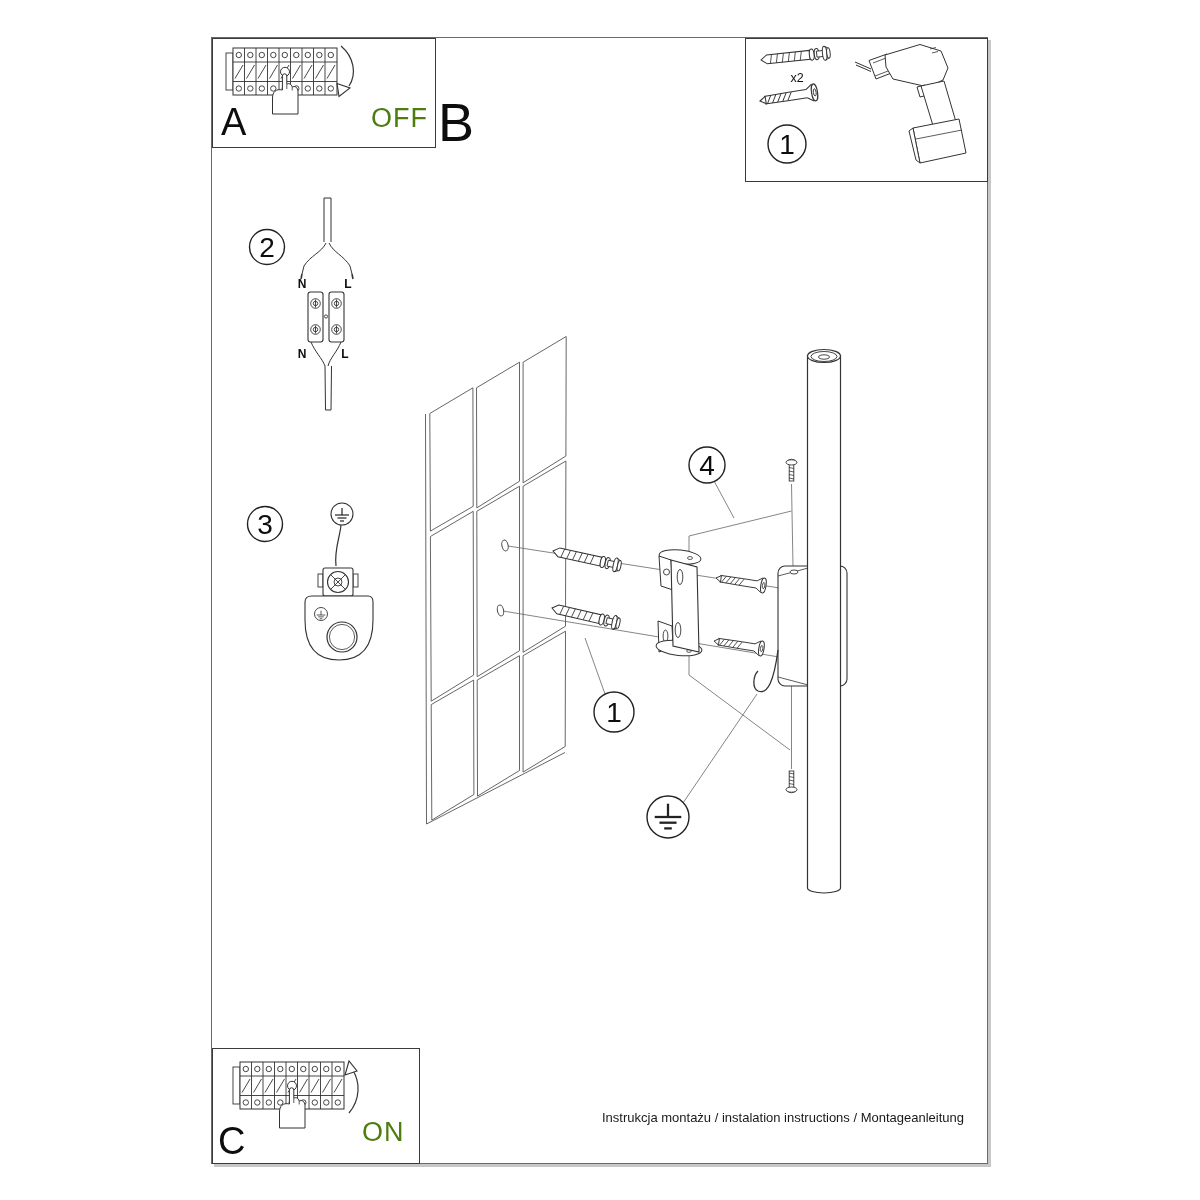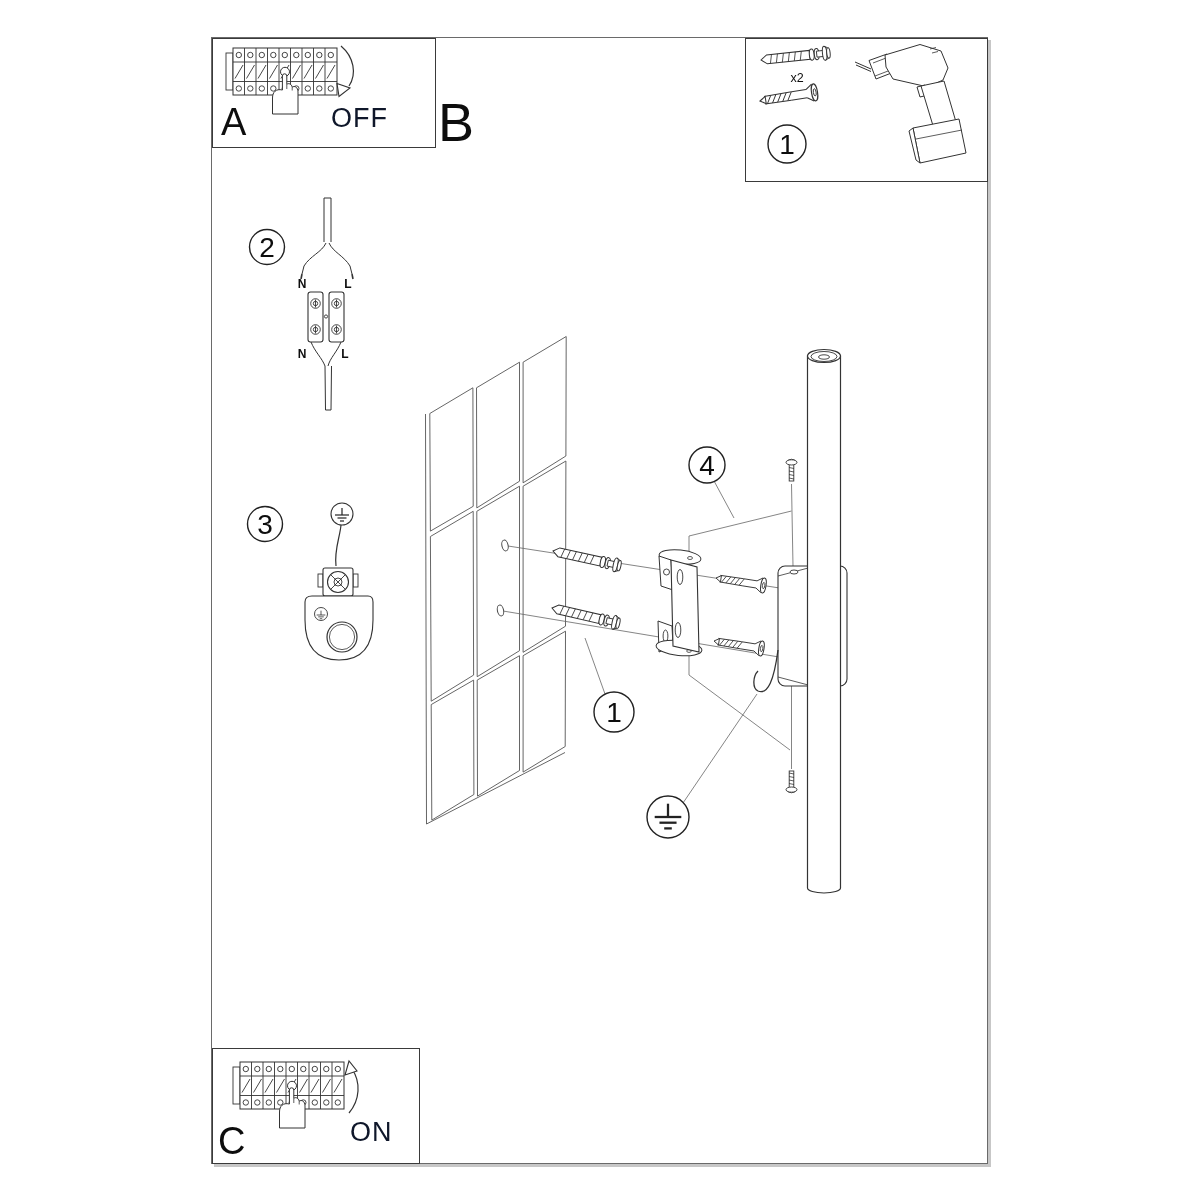--- a/index.html
+++ b/index.html
@@ -7,21 +7,21 @@
          font-family:"Liberation Sans",sans-serif;color:#111;}
   .abs{position:absolute;}
   #sheet{left:211px;top:37px;width:775px;height:1125px;border:1px solid #6a6a6a;
          box-shadow:3px 3px 0 rgba(0,0,0,0.22);background:#fff;}
   .frame{border:1px solid #3a3a3a;background:transparent;}
   #boxA{left:212px;top:38px;width:222px;height:108px;}
   #box1{left:745px;top:38px;width:241px;height:142px;}
   #boxC{left:212px;top:1048px;width:206px;height:114px;}
   .bigletter{font-size:38px;color:#0d0d0d;line-height:1;}
   #letterB{font-size:54px;line-height:1;color:#0d0d0d;}
-  .action{font-size:27px;letter-spacing:1px;color:#0f172a;line-height:1;}
+  .action{font-size:27px;letter-spacing:1px;color:#4d7c0f;line-height:1;margin-left:40px;}
   #footer{left:602px;top:1109px;width:380px;font-size:13px;line-height:17.5px;color:#191919;}
   svg text{font-family:"Liberation Sans",sans-serif;fill:#0d0d0d;}
   .num{font-size:28px;text-anchor:middle;}
   .wlabel{font-size:12px;font-weight:bold;text-anchor:middle;}
   .x2{font-size:12.5px;text-anchor:middle;}
 </style>
 </head>
 <body>
 
 <div id="stage">
@@ -307,17 +307,18 @@
   </svg>
 
   <div id="boxA" class="abs frame"></div>
   <div id="box1" class="abs frame"></div>
   <div id="boxC" class="abs frame"></div>
 
   <div class="abs bigletter" style="left:221px;top:103px">A</div>
   <div class="abs action" style="left:331px;top:105px">OFF</div>
   <div class="abs" id="letterB" style="left:438px;top:95px">B</div>
   <div class="abs bigletter" style="left:218px;top:1122px">C</div>
-  <div class="abs action" style="left:350px;top:1119px">ON</div>
+  <div class="abs action" style="left:322px;top:1119px">ON</div>
 
   <div id="footer" class="abs">
+    <div>Instrukcja montażu / instalation instructions / Montageanleitung</div>
   </div>
 </div>
 
 </body></html>

